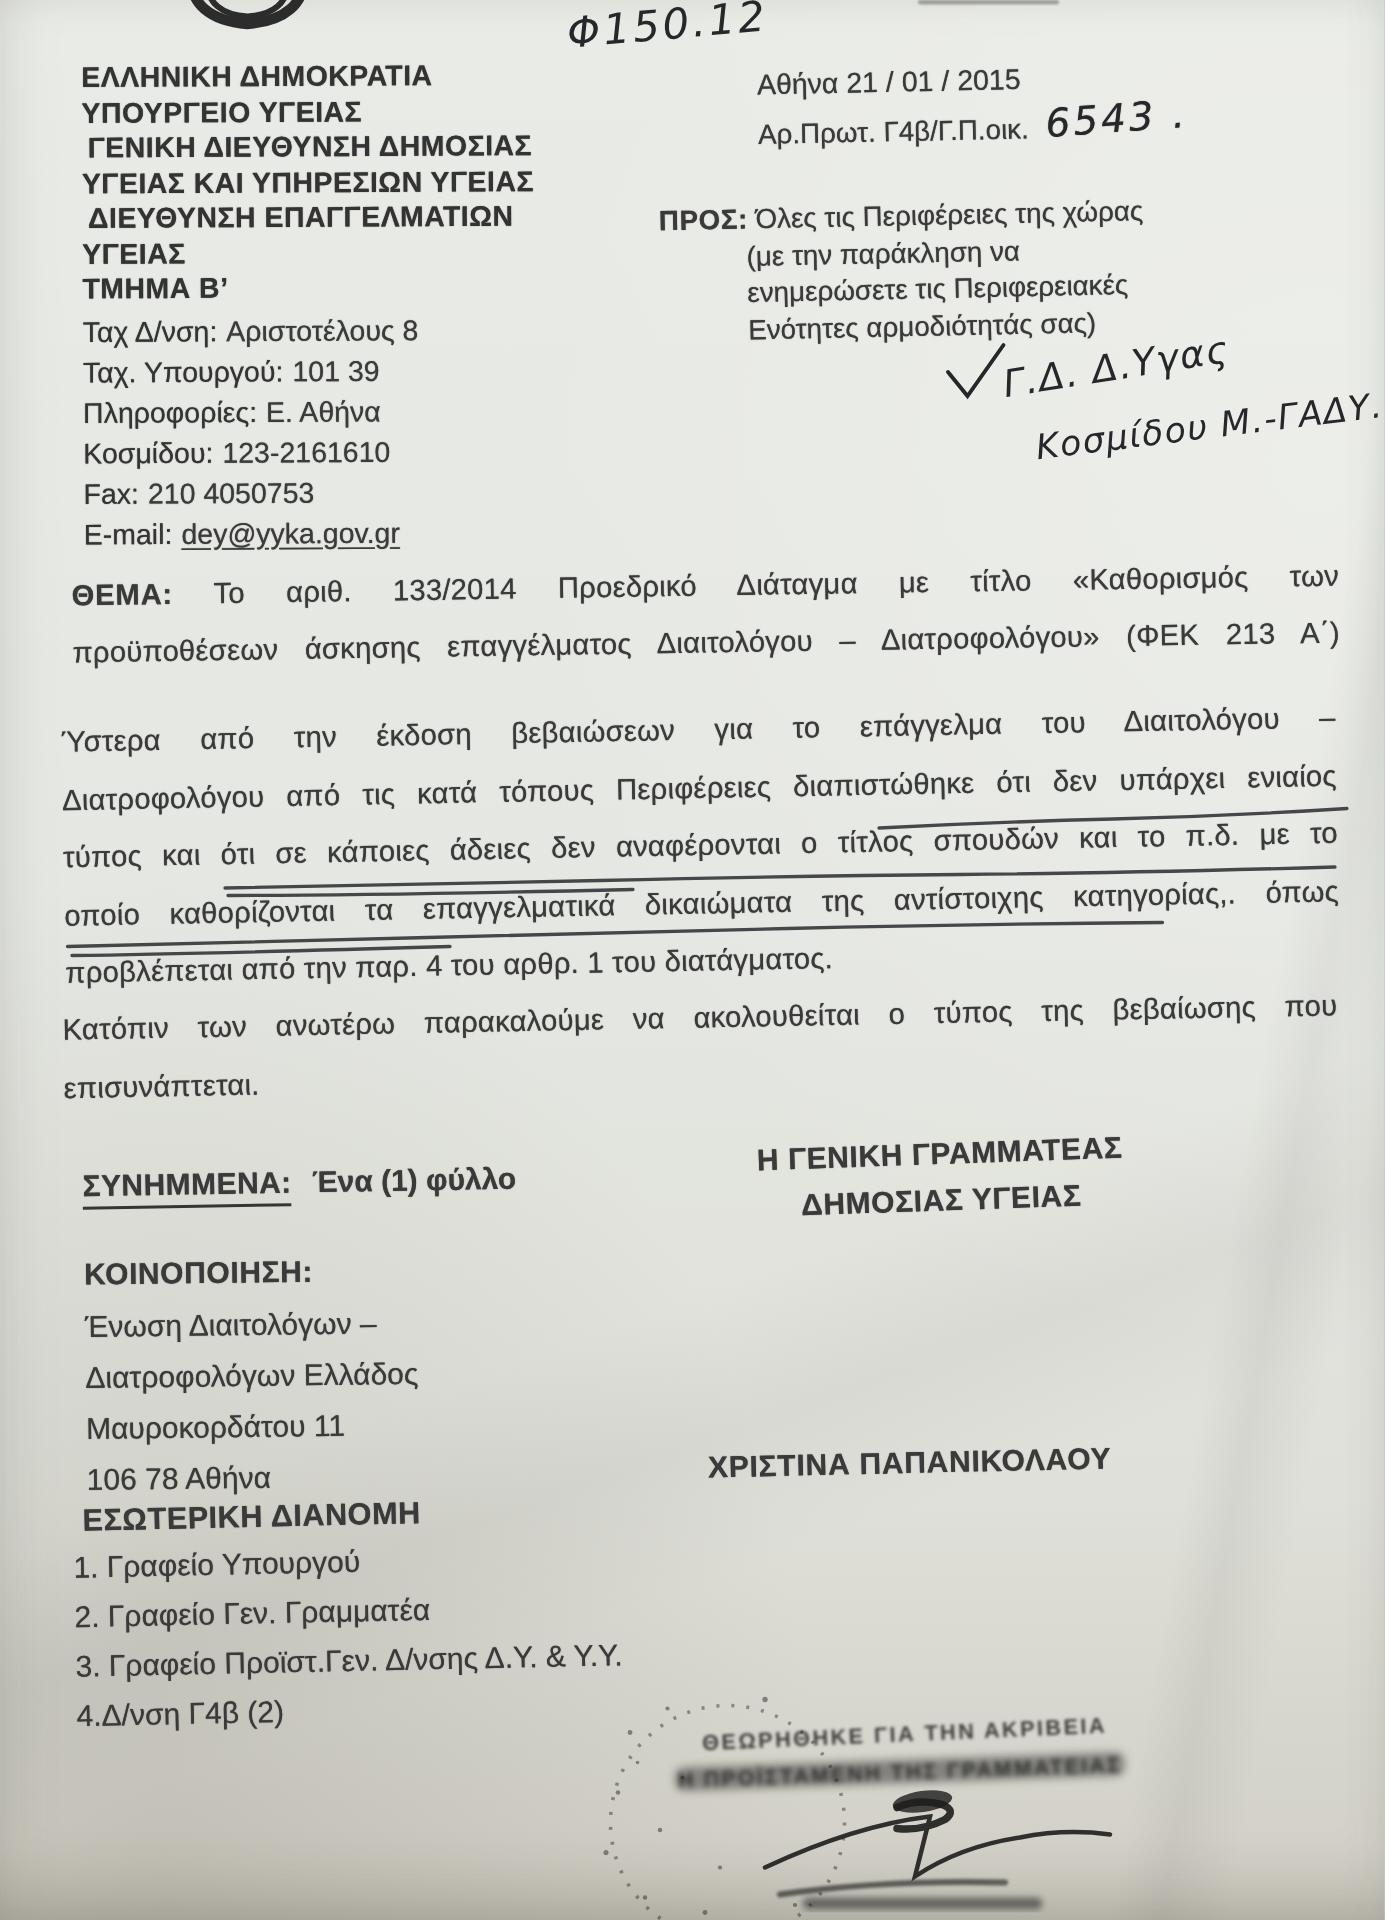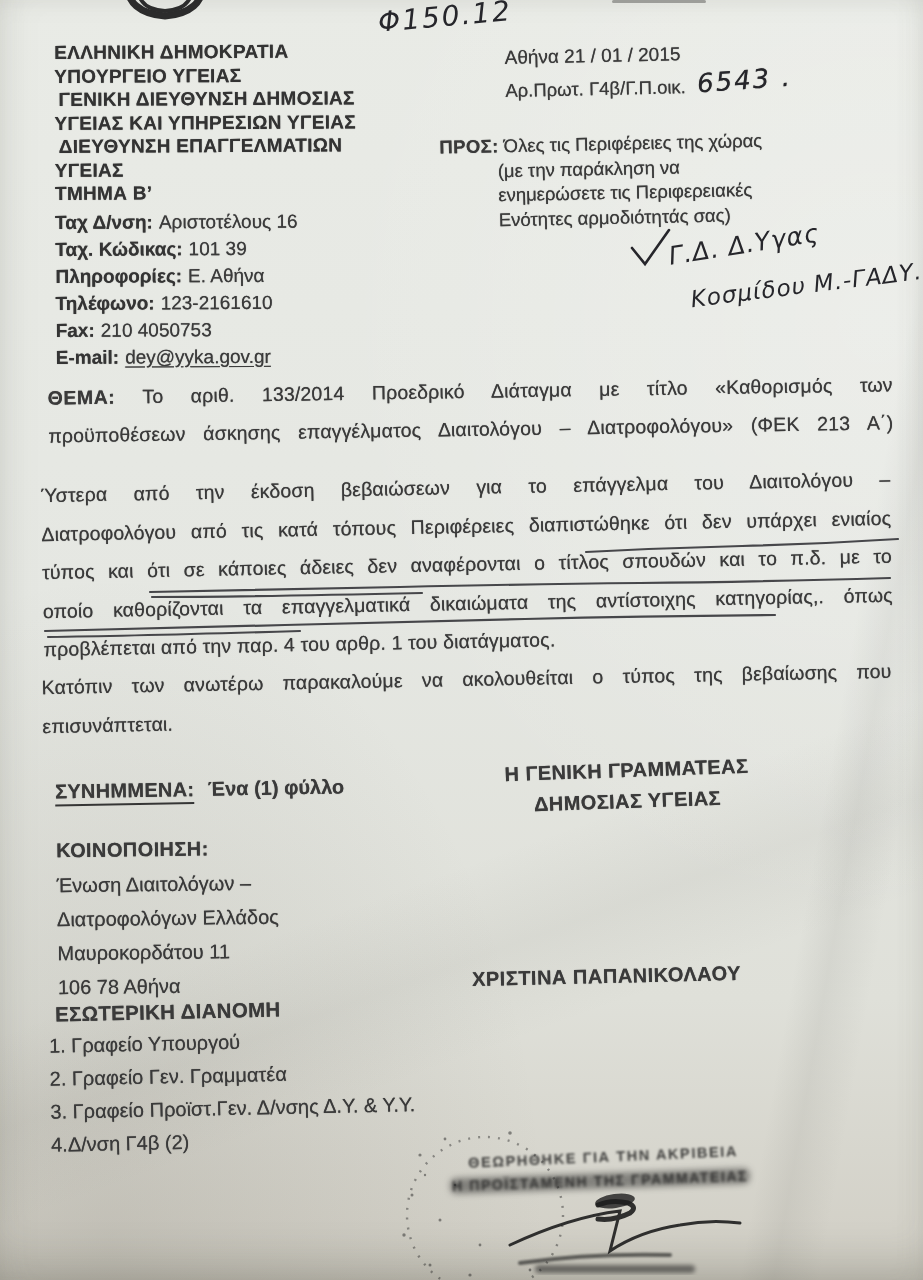--- a/index.html
+++ b/index.html
@@ -18,21 +18,21 @@
       inset 26px 0 48px -36px rgba(120,118,108,.22),
       inset -18px 0 40px -30px rgba(120,118,108,.16),
       inset 0 18px 30px -24px rgba(130,128,120,.18);
   }
   .abs{position:absolute;}
   .typed{text-shadow:0 0 .7px rgba(55,55,55,.85);}
   .bold{font-weight:700;}
   .agency{font-size:19px;line-height:23.5px;font-weight:700;letter-spacing:.3px;color:#333;}
   .agency .indent{padding-left:4px;}
   .contact{font-size:19px;line-height:27px;margin-top:3px;color:#3b3b3b;}
-  .contact .lbl{font-weight:700;margin-right:6px;color:#343434;}
+  .contact .lbl{font-weight:400;margin-right:6px;color:#343434;}
   .contact .email{text-decoration:underline;text-underline-offset:3px;margin-top:43px;}
   .hw{font-family:"DejaVu Sans",sans-serif;font-style:italic;color:#26262b;}
   .justify{text-align:justify;text-align-last:justify;}
   .bodyline{font-size:19.5px;letter-spacing:.15px;}
   .stamp-txt{font-weight:700;color:rgba(28,28,28,.82);letter-spacing:1.6px;filter:blur(1.1px);}
   svg{display:block;}
 </style>
 </head>
 <body>
 
@@ -54,24 +54,24 @@
     <div class="agency">
       <div>ΕΛΛΗΝΙΚΗ ΔΗΜΟΚΡΑΤΙΑ</div>
       <div>ΥΠΟΥΡΓΕΙΟ ΥΓΕΙΑΣ</div>
       <div class="indent">ΓΕΝΙΚΗ ΔΙΕΥΘΥΝΣΗ ΔΗΜΟΣΙΑΣ</div>
       <div>ΥΓΕΙΑΣ ΚΑΙ ΥΠΗΡΕΣΙΩΝ ΥΓΕΙΑΣ</div>
       <div class="indent">ΔΙΕΥΘΥΝΣΗ ΕΠΑΓΓΕΛΜΑΤΙΩΝ</div>
       <div>ΥΓΕΙΑΣ</div>
       <div>ΤΜΗΜΑ Β’</div>
     </div>
     <div class="contact">
-      <div><span class="lbl">Ταχ Δ/νση:</span><span>Αριστοτέλους 16</span></div>
-      <div><span class="lbl">Ταχ. Κώδικας:</span><span>101 39</span></div>
+      <div><span class="lbl">Ταχ Δ/νση:</span><span>Αριστοτέλους 8</span></div>
+      <div><span class="lbl">Ταχ. Υπουργού:</span><span>101 39</span></div>
       <div><span class="lbl">Πληροφορίες:</span><span>Ε. Αθήνα</span></div>
-      <div><span class="lbl">Τηλέφωνο:</span><span>123-2161610</span></div>
+      <div><span class="lbl">Κοσμίδου:</span><span>123-2161610</span></div>
       <div><span class="lbl">Fax:</span><span>210 4050753</span></div>
       <div><span class="lbl">E-mail:</span><span class="email">dey@yyka.gov.gr</span></div>
     </div>
   </div>
 
   <div class="abs typed" style="left:505px;top:44px;transform:rotate(-1.2deg);font-size:19px;">
     <div>Αθήνα 21 / 01 / 2015</div>
     <div style="margin-top:4px;font-size:18.5px;">
       <span>Αρ.Πρωτ. Γ4β/Γ.Π.οικ.</span>
       <span class="hw" style="font-size:26px;letter-spacing:2px;display:inline-block;transform:rotate(-3deg) translateY(-3px);margin-left:6px;">6543 .</span>

